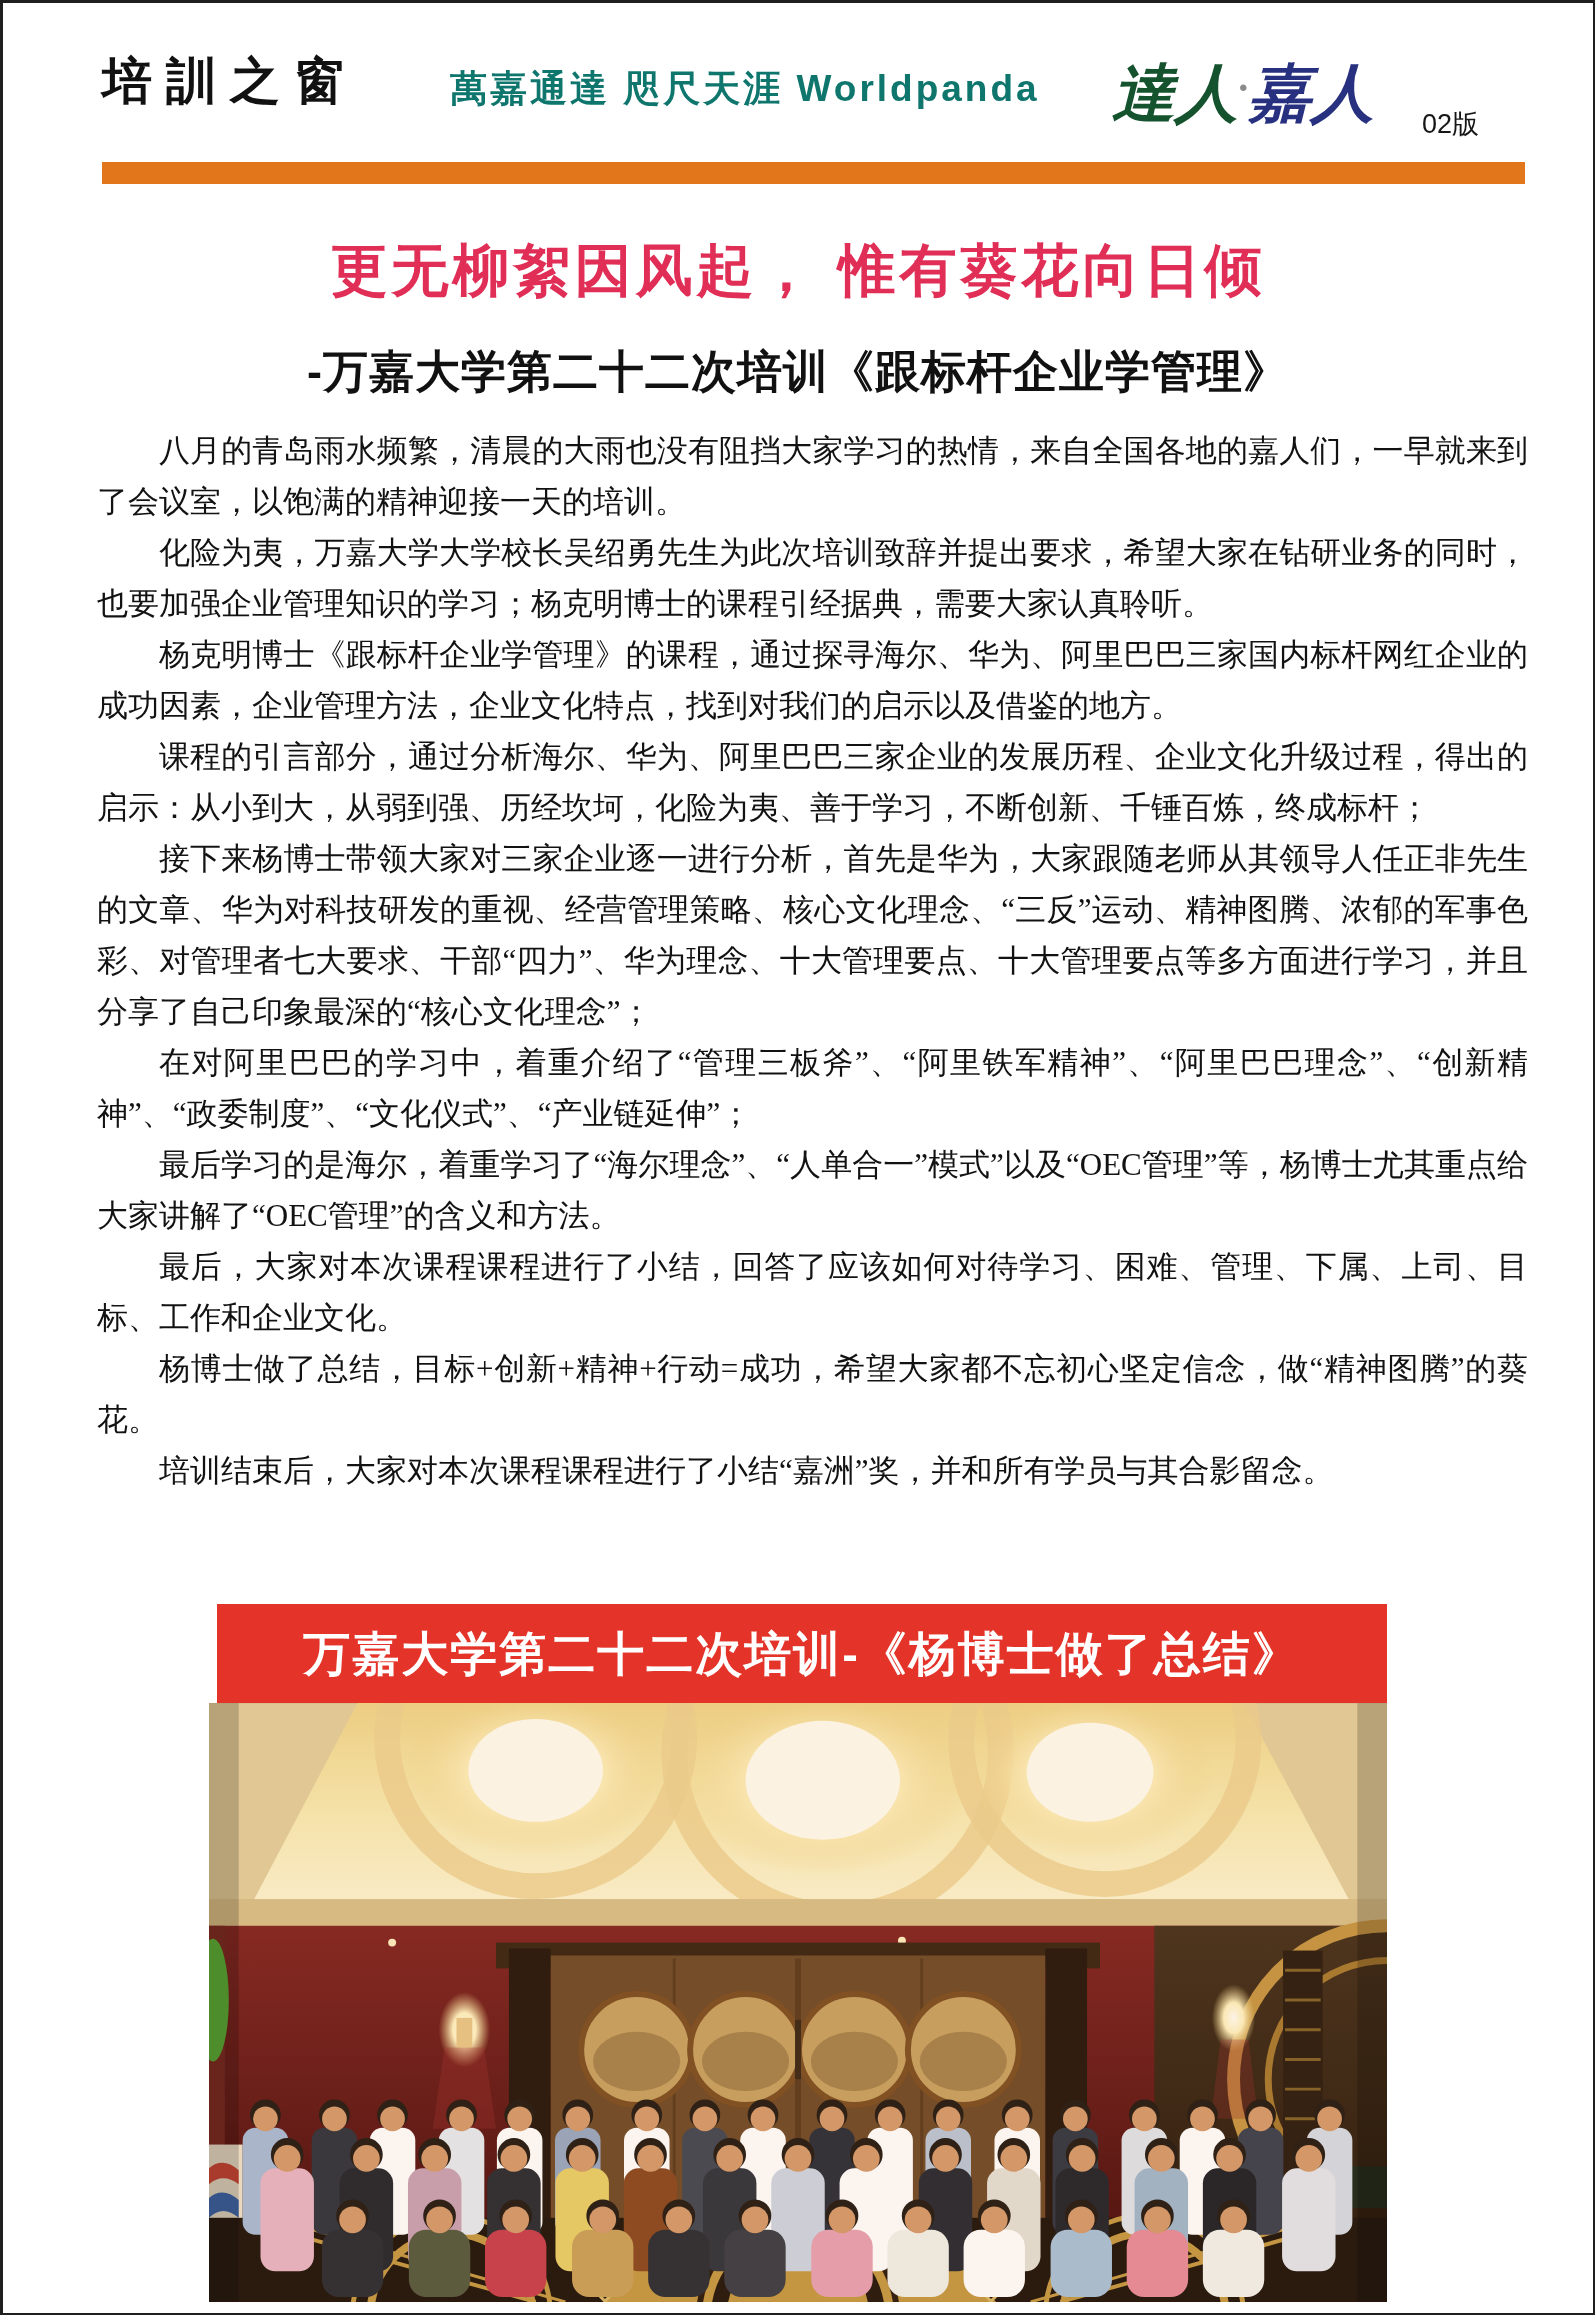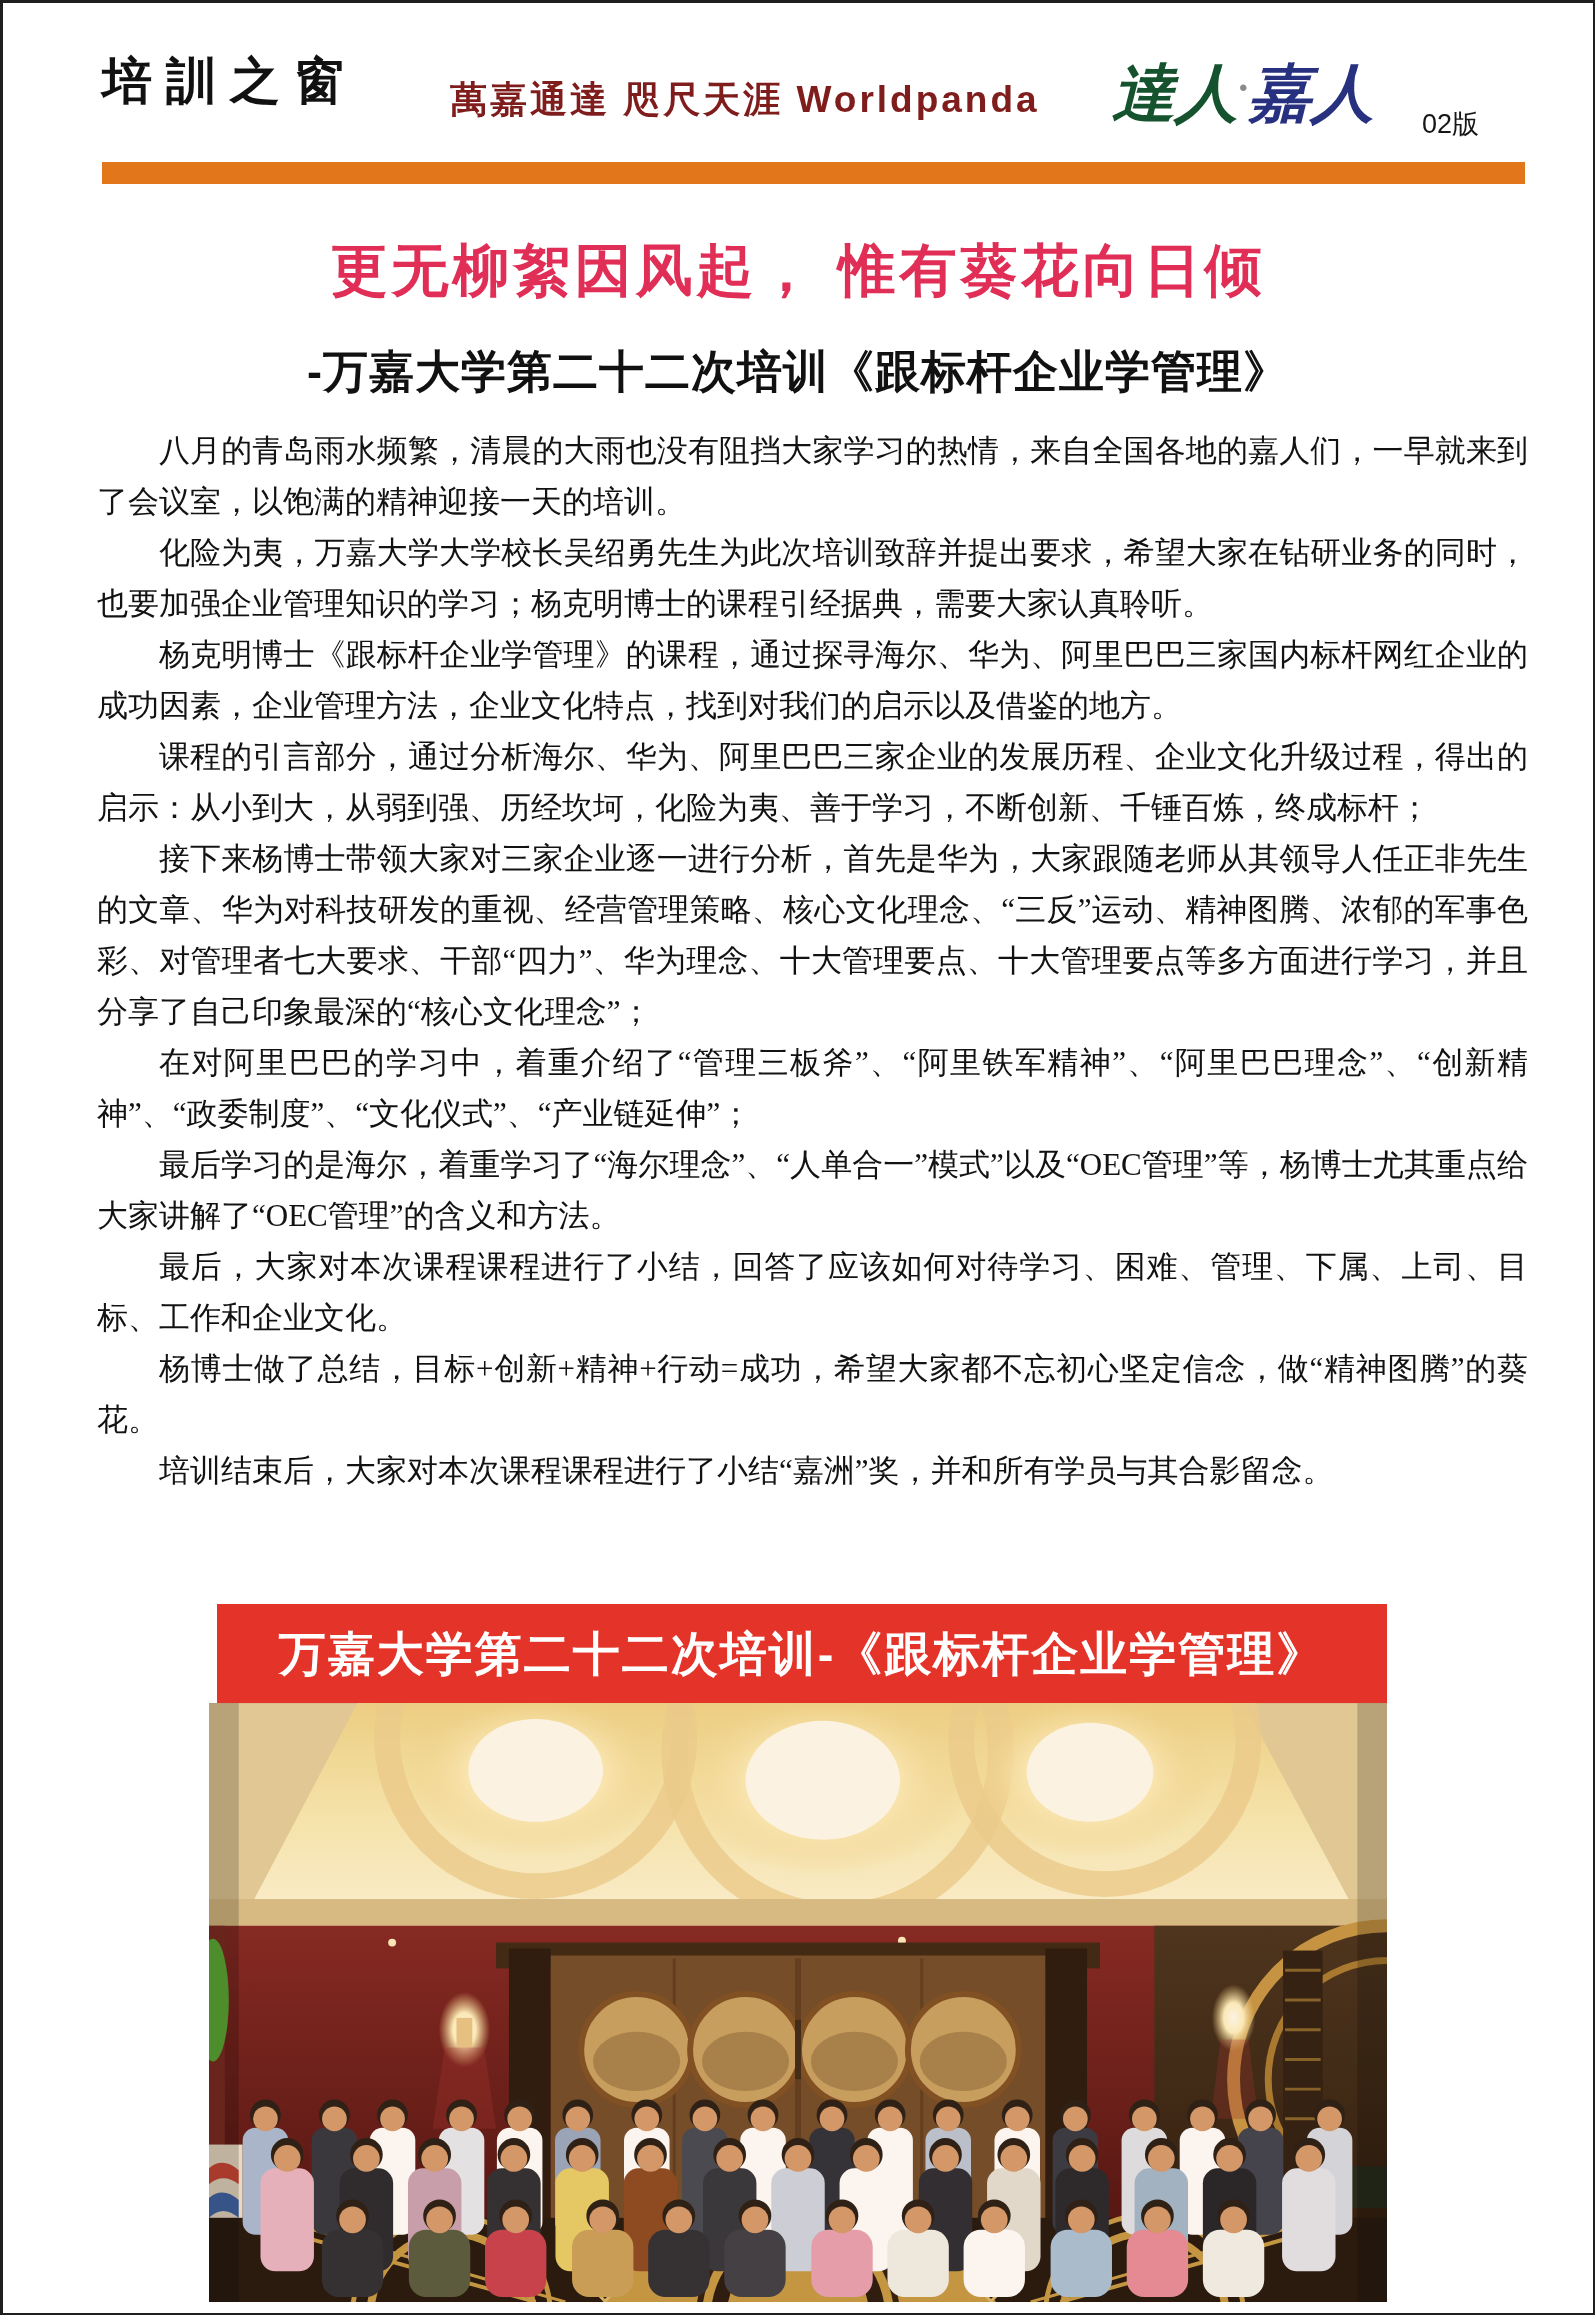--- a/index.html
+++ b/index.html
@@ -13,23 +13,23 @@
     font-family:"Liberation Serif", serif;
     color:#111;
   }
   
   .brand-left{
     position:absolute;left:99px;top:45px;
     font-family:"Liberation Serif", serif;
     font-weight:bold;font-size:50px;letter-spacing:14px;color:#111;
   }
   .motto{
-    position:absolute;left:447px;top:72px;
-    font-family:"Liberation Sans", sans-serif;
-    font-weight:bold;font-size:37px;letter-spacing:3px;color:#7f1d1d;
+    position:absolute;left:447px;top:61px;
+    font-family:"Liberation Sans", sans-serif;
+    font-weight:bold;font-size:37px;letter-spacing:3px;color:#0f766e;
     white-space:nowrap;
   }
   .logo{
     position:absolute;left:1109px;top:48px;
     font-family:"Liberation Serif", serif;
     font-style:italic;font-weight:bold;font-size:63px;
     white-space:nowrap;
   }
   .logo .l1{color:#14532d;}
   .logo .ldot{color:#8a8a8a;font-size:40px;vertical-align:14px;}
@@ -103,21 +103,21 @@
     <p>杨克明博士《跟标杆企业学管理》的课程，通过探寻海尔、华为、阿里巴巴三家国内标杆网红企业的成功因素，企业管理方法，企业文化特点，找到对我们的启示以及借鉴的地方。</p>
     <p>课程的引言部分，通过分析海尔、华为、阿里巴巴三家企业的发展历程、企业文化升级过程，得出的启示：从小到大，从弱到强、历经坎坷，化险为夷、善于学习，不断创新、千锤百炼，终成标杆；</p>
     <p>接下来杨博士带领大家对三家企业逐一进行分析，首先是华为，大家跟随老师从其领导人任正非先生的文章、华为对科技研发的重视、经营管理策略、核心文化理念、“三反”运动、精神图腾、浓郁的军事色彩、对管理者七大要求、干部“四力”、华为理念、十大管理要点、十大管理要点等多方面进行学习，并且分享了自己印象最深的“核心文化理念”；</p>
     <p>在对阿里巴巴的学习中，着重介绍了“管理三板斧”、“阿里铁军精神”、“阿里巴巴理念”、“创新精神”、“政委制度”、“文化仪式”、“产业链延伸”；</p>
     <p>最后学习的是海尔，着重学习了“海尔理念”、“人单合一”模式”以及“OEC管理”等，杨博士尤其重点给大家讲解了“OEC管理”的含义和方法。</p>
     <p>最后，大家对本次课程课程进行了小结，回答了应该如何对待学习、困难、管理、下属、上司、目标、工作和企业文化。</p>
     <p>杨博士做了总结，目标+创新+精神+行动=成功，希望大家都不忘初心坚定信念，做“精神图腾”的葵花。</p>
     <p>培训结束后，大家对本次课程课程进行了小结“嘉洲”奖，并和所有学员与其合影留念。</p>
   </div>
 
-  <div class="fig-banner">万嘉大学第二十二次培训-《跟标杆企业学管理》</div>
+  <div class="fig-banner">万嘉大学第二十二次培训-《杨博士做了总结》</div>
 
   <div class="fig-photo">
     <svg width="1178" height="599" viewBox="0 0 1190 605" xmlns="http://www.w3.org/2000/svg">
       <defs>
         <linearGradient id="ceilGrad" x1="0" y1="0" x2="0" y2="1">
           <stop offset="0" stop-color="#f0d68a"></stop>
           <stop offset="0.55" stop-color="#f9ecb4"></stop>
           <stop offset="1" stop-color="#fdf6d4"></stop>
         </linearGradient>
         <radialGradient id="glow">

